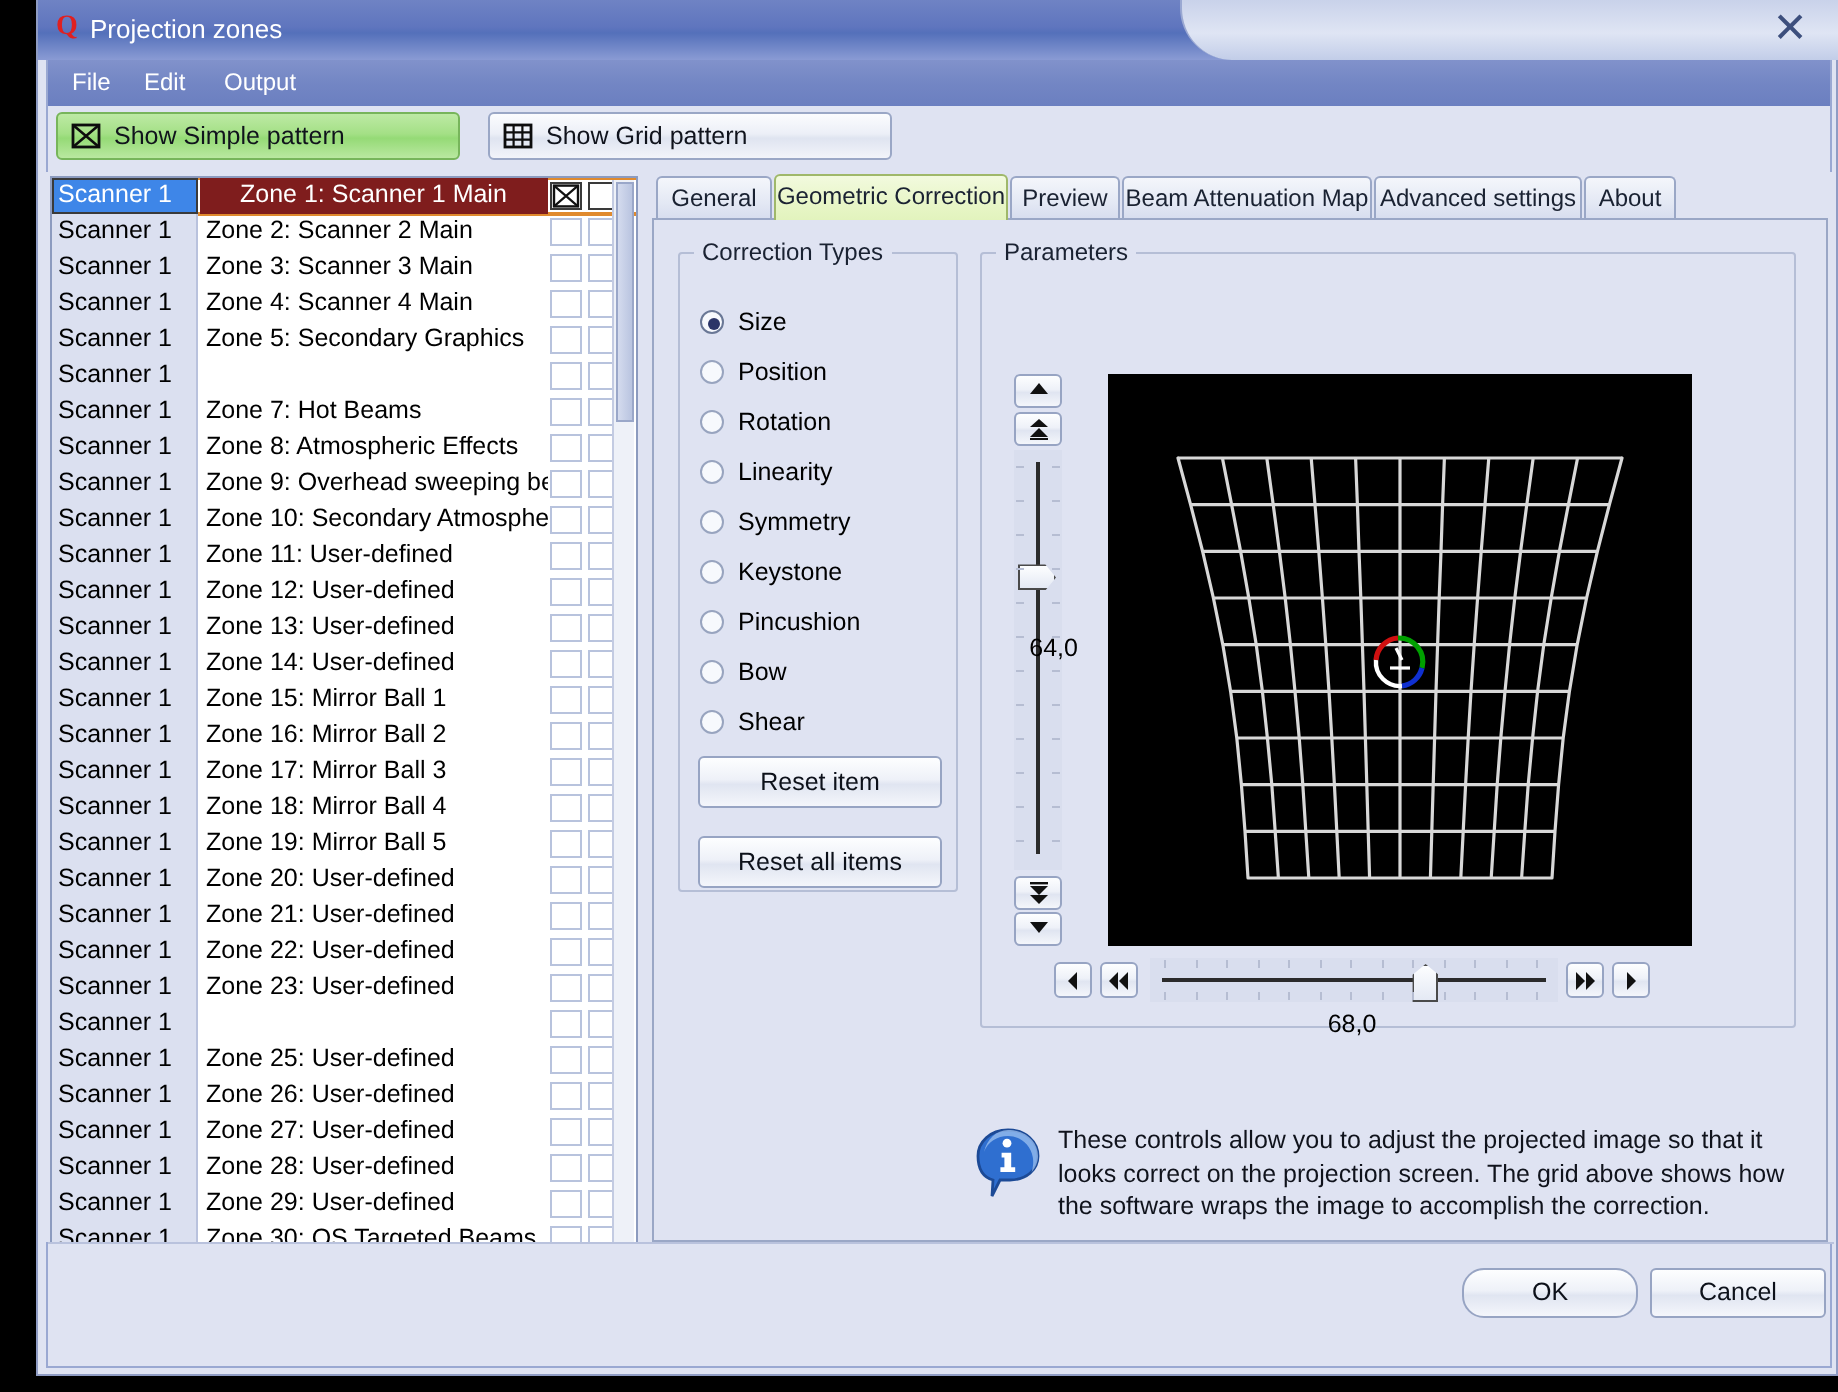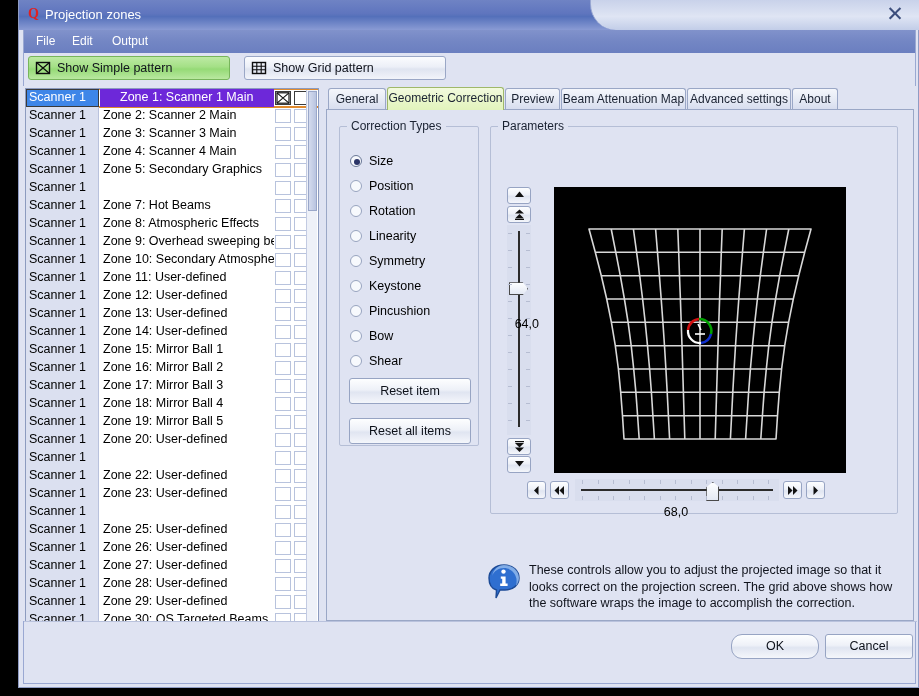--- a/index.html
+++ b/index.html
@@ -116,21 +116,21 @@
   .row .cb {
     position: absolute; top: 2px; width: 16px; height: 14px;
     border: 1px solid #b8c3dd; background: #ffffff;
   }
   .row .cb1 { left: 249px; }
   .row .cb2 { left: 268px; }
   .row.sel .col-scan {
     background: #3e86e8; color: #ffffff;
     outline: 1px solid #3a3a3a; outline-offset: -1px;
   }
-  .row.sel .col-zone { background: #6d28d9; color: #ffffff; padding-left: 20px; }
+  .row.sel .col-zone { background: #7f1d1d; color: #ffffff; padding-left: 20px; }
   .row.sel .cb { border-color: #3a3a3a; }
   .row.sel { outline: 2px solid #e08a2e; outline-offset: -1px; }
   #list-scroll {
     position: absolute; right: 1px; top: 1px;
     width: 11px; height: 551px;
     background: #eef1f8; border-left: 1px solid #c3cbe2;
   }
   #list-scroll-thumb {
     position: absolute; left: 1px; top: 1px;
     width: 9px; height: 120px;
@@ -446,20 +446,21 @@
           <div class="cb cb2"></div>
         </div>
         <div class="row">
           <div class="col-scan">Scanner 1</div>
           <div class="col-zone">Zone 20: User-defined</div>
           <div class="cb cb1"></div>
           <div class="cb cb2"></div>
         </div>
         <div class="row">
           <div class="col-scan">Scanner 1</div>
+          <div class="col-zone">Zone 21: User-defined</div>
           <div class="cb cb1"></div>
           <div class="cb cb2"></div>
         </div>
         <div class="row">
           <div class="col-scan">Scanner 1</div>
           <div class="col-zone">Zone 22: User-defined</div>
           <div class="cb cb1"></div>
           <div class="cb cb2"></div>
         </div>
         <div class="row">

